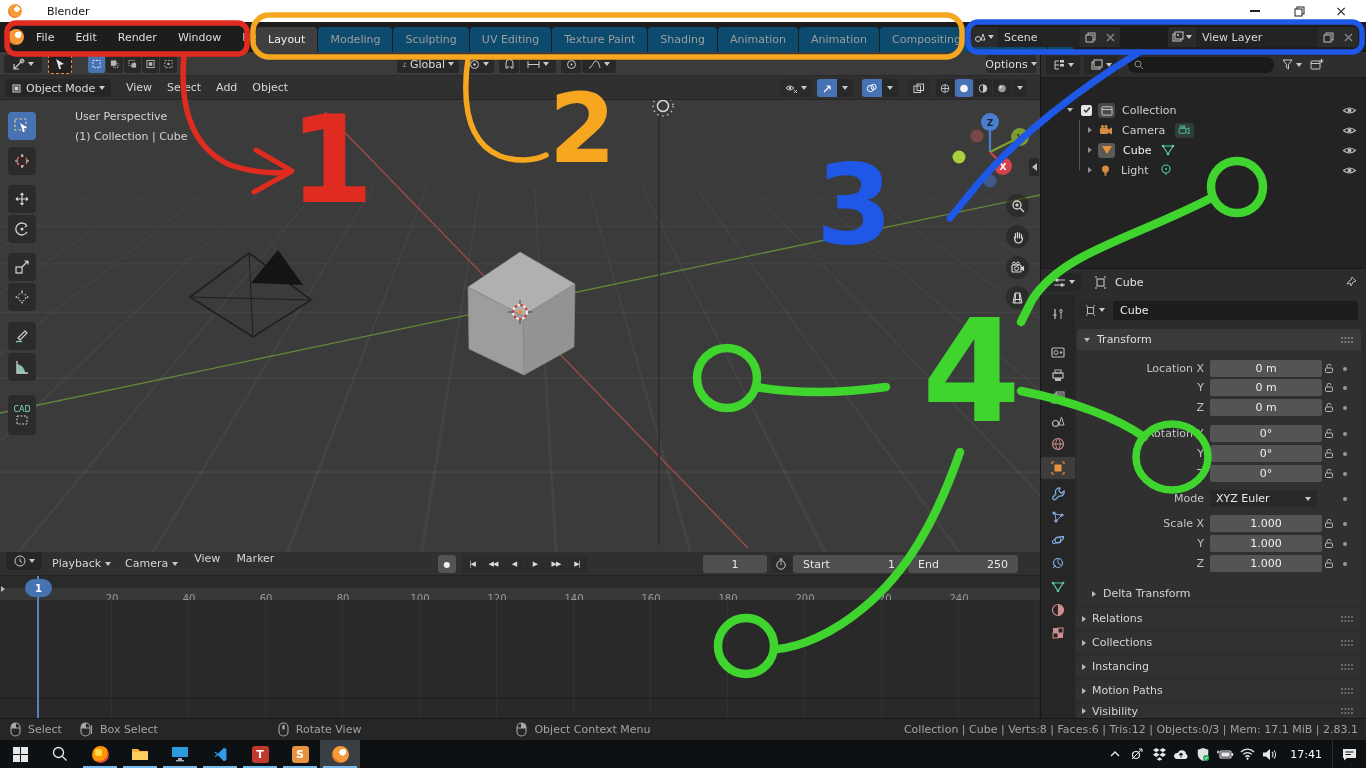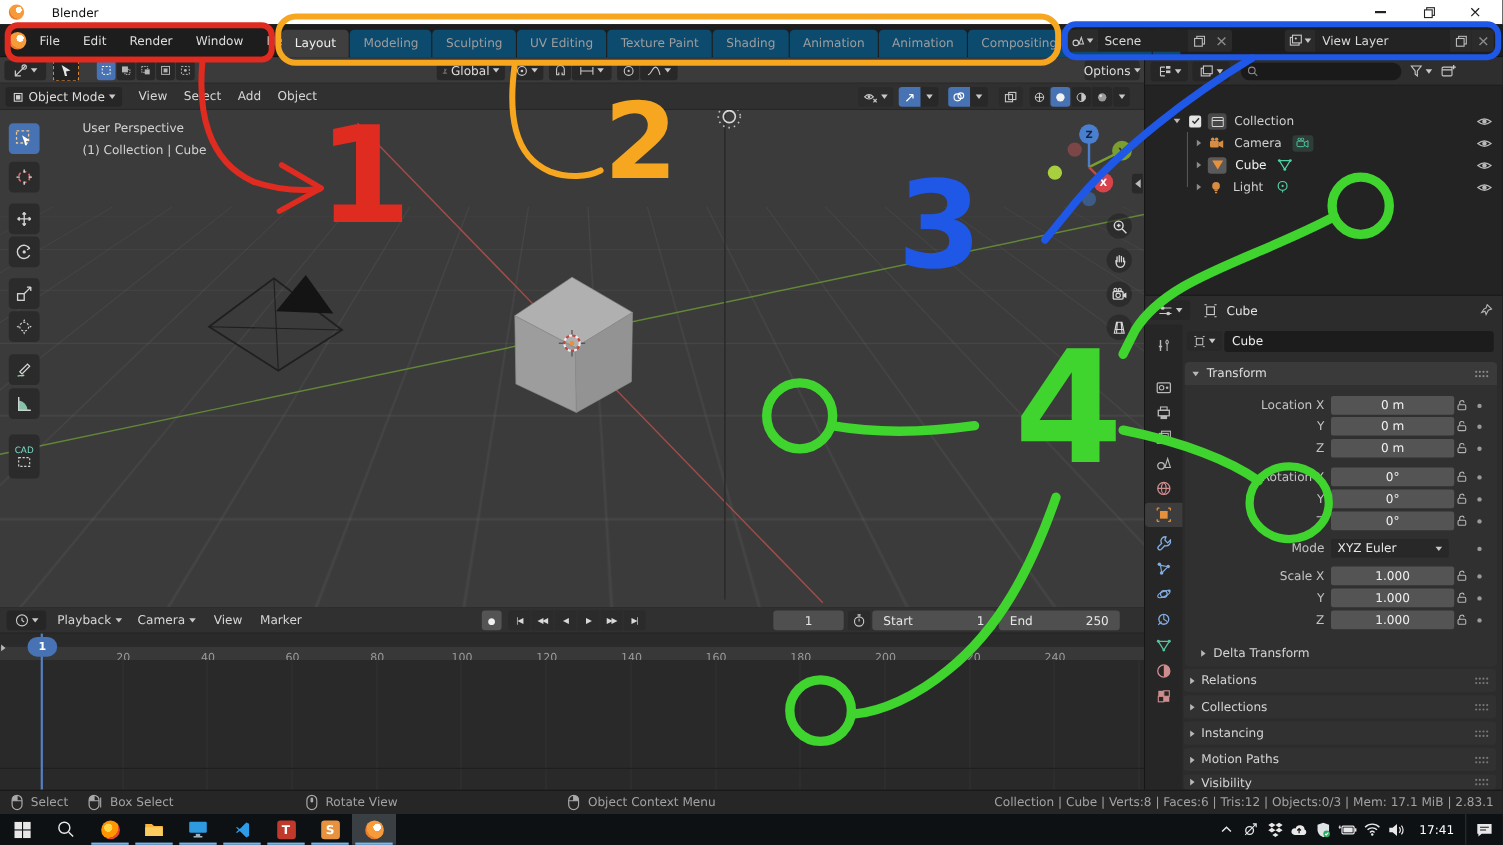--- a/index.html
+++ b/index.html
@@ -30,21 +30,21 @@
 .icobtn{background:#282828;border-radius:3px;height:18px;display:flex;align-items:center;justify-content:center;gap:3px;padding:0 4px}
 .icobtn.blue{background:#4772b3}
 
 #viewport{left:0;top:100px;width:1040px;height:452px;background:#3b3b3b;overflow:hidden}
 #floor{position:absolute;left:-330px;top:88px;width:1700px;height:1100px;background-image:repeating-linear-gradient(0deg,rgba(255,255,255,.05) 0 1px,transparent 1px 54px),repeating-linear-gradient(90deg,rgba(255,255,255,.05) 0 1px,transparent 1px 54px);transform:perspective(480px) rotateX(63deg);transform-origin:50% 0}
 .tbtn{position:absolute;left:8px;width:28px;height:28px;background:#2b2b2b;border-radius:4px;display:flex;align-items:center;justify-content:center;flex-direction:column}
 .tbtn.active{background:#4772b3}
 .navbtn{position:absolute;left:1006px;width:23px;height:23px;border-radius:50%;background:rgba(33,33,33,.55);display:flex;align-items:center;justify-content:center}
 
 #timeline{left:0;top:552px;width:1040px;height:166px;background:#2a2a2a}
-#tl-header{position:absolute;left:0;top:0;width:1040px;height:24px;background:#303030;border-bottom:1px solid #232323;display:flex;align-items:center}
+#tl-header{position:absolute;left:0;top:0;width:1040px;height:24px;background:#303030;border-bottom:1px solid #232323;display:flex;}
 #tl-ruler{position:absolute;left:0;top:36px;width:1040px;height:24px;background:#383838;border-bottom:1px solid #2a2a2a}
 .tick{position:absolute;top:5px;width:30px;text-align:center;color:#9a9a9a;font-size:10px}
 .tl-field{background:#4f4f4f;border-radius:3px;height:18px;display:flex;align-items:center;justify-content:center;color:#e6e6e6}
 .trbtn{background:#2b2b2b;height:18px;width:20px;display:flex;align-items:center;justify-content:center;color:#d9d9d9;font-size:7px;letter-spacing:-1px}
 
 #outliner{left:1040px;top:52px;width:326px;height:216px;background:#232323;border-left:1px solid #161616}
 #outl-header{position:absolute;left:0;top:0;width:326px;height:26px;background:#2e2e2e;border-bottom:1px solid #1d1d1d;display:flex;align-items:center}
 .orow{position:absolute;left:0;width:326px;height:20px;display:flex;align-items:center;color:#cfcfcf}
 #properties{left:1040px;top:268px;width:326px;height:450px;background:#2c2c2c;border-left:1px solid #161616;border-top:1px solid #1a1a1a}
 #ptabs{position:absolute;left:0;top:26px;width:34px;height:424px;background:#262626}

